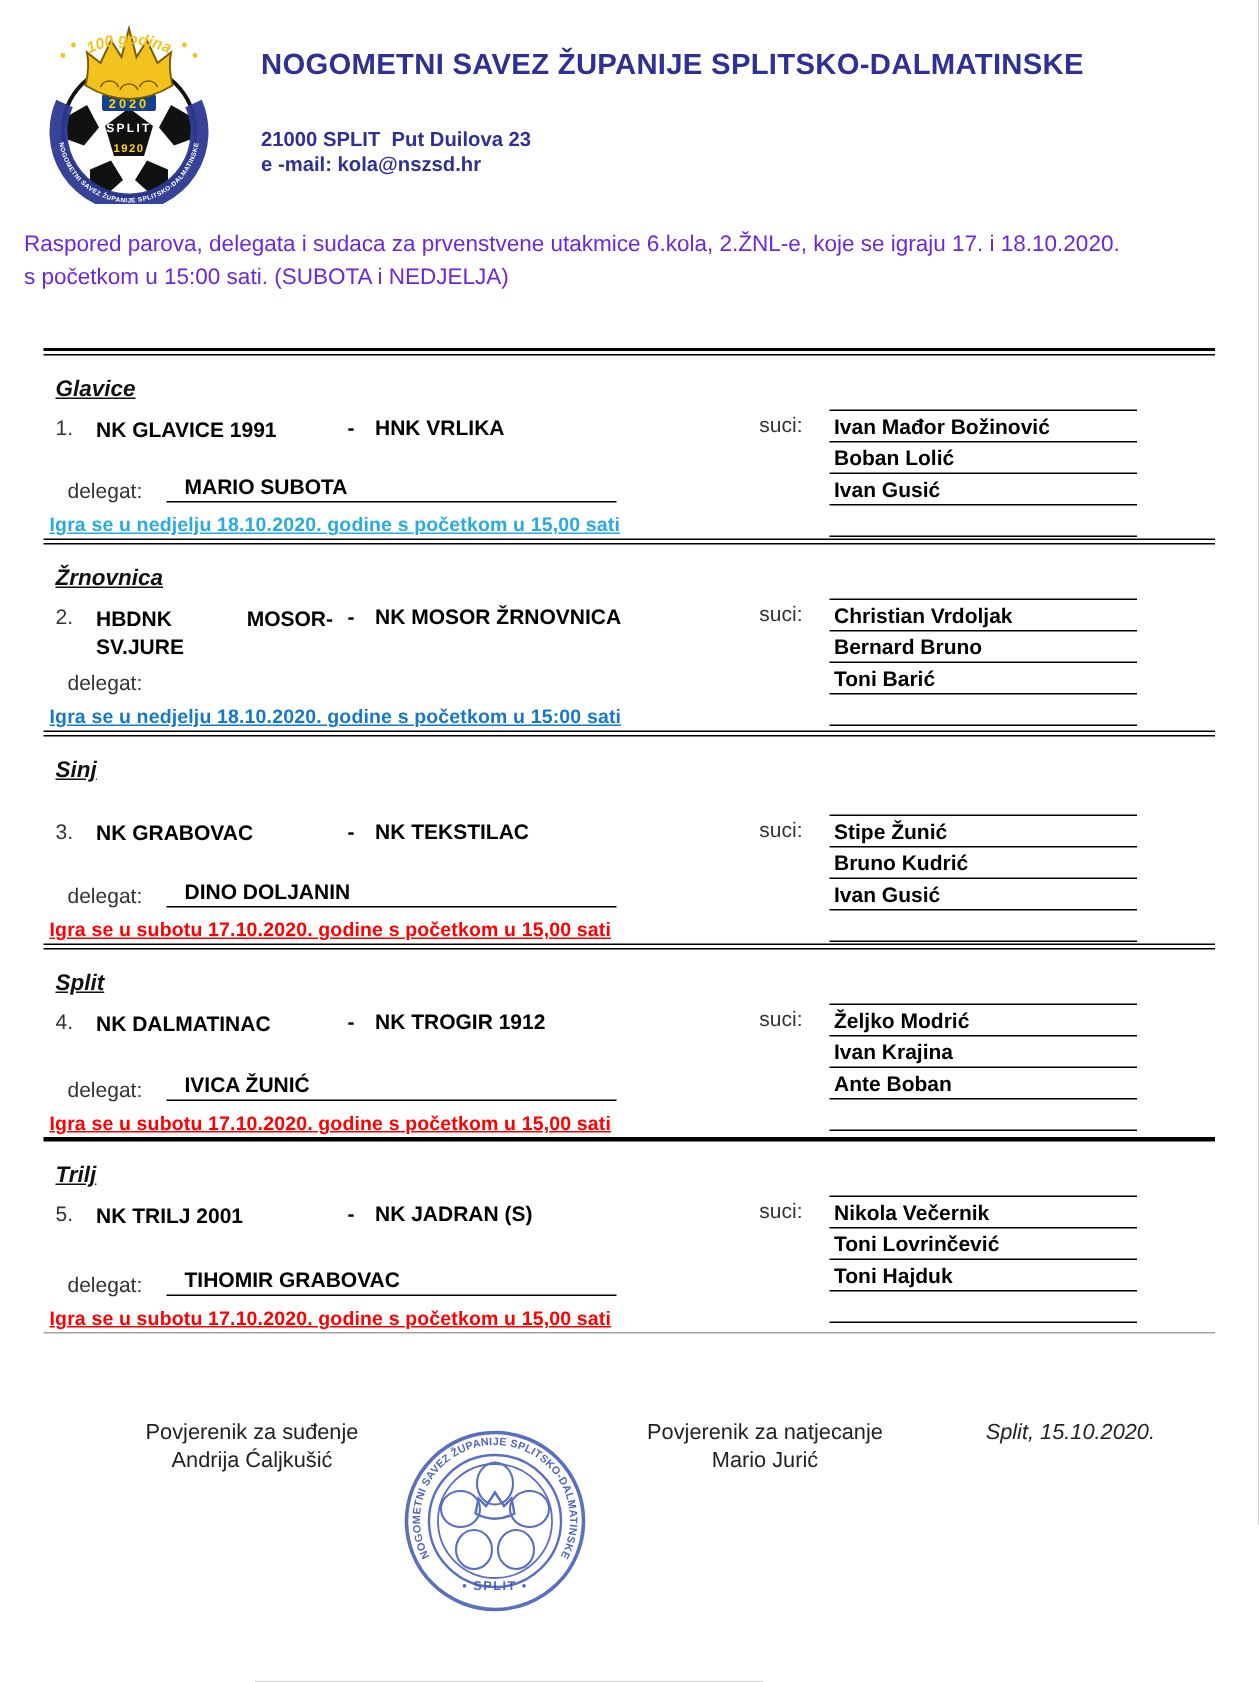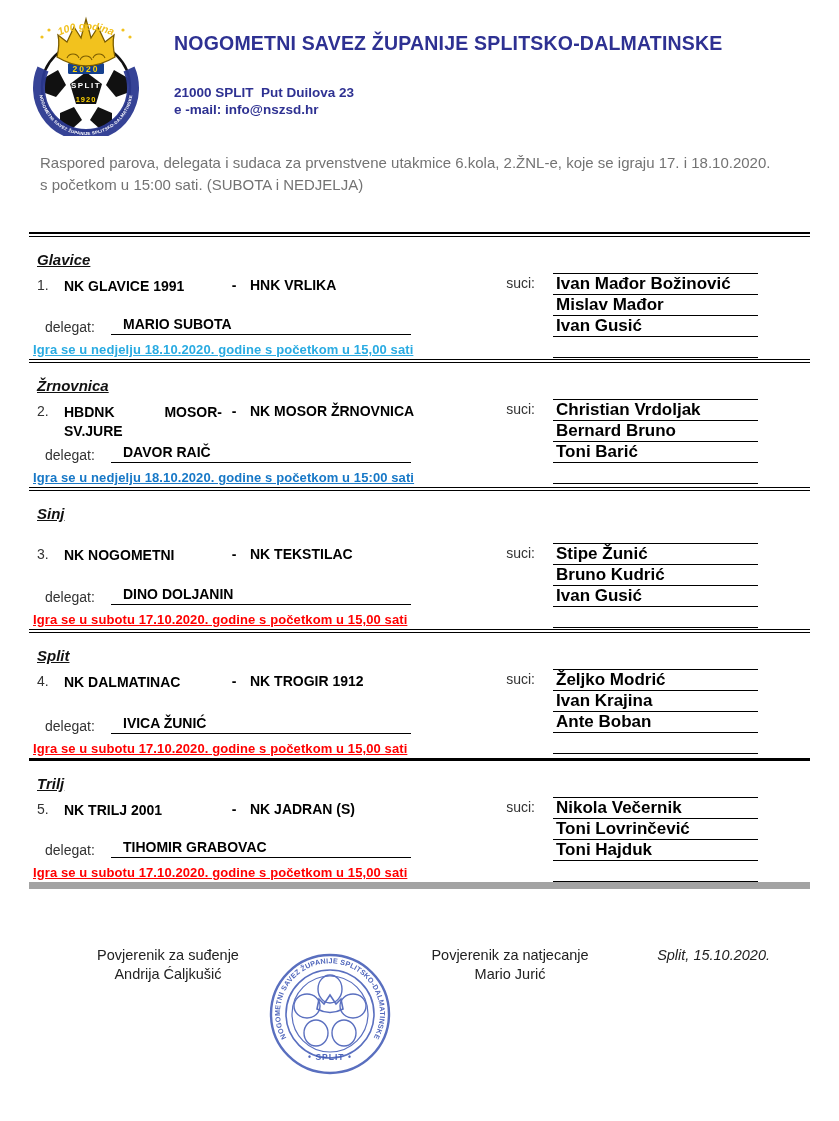--- a/index.html
+++ b/index.html
@@ -9,46 +9,46 @@
 
   
   .header { display:flex; padding:12px 0 0 30px; }
   .logo-svg { width:112px; height:124px; flex:0 0 auto; }
   .header-text { margin-left:32px; }
   .doc-title { color:#2E3192; font-weight:bold; font-size:19.5px; letter-spacing:.2px; margin-top:20px; }
   .addr { color:#2E3192; font-weight:bold; font-size:13.5px; margin-top:30px; white-space:pre; }
   .email { color:#2E3192; font-weight:bold; font-size:13.5px; margin-top:2px; }
 
   
-  .intro { margin:16px 27px 0 40px; font-size:15px; line-height:22px; color:#737373; max-width:735px; }
+  .intro { margin:16px 27px 0 16px; font-size:15px; line-height:22px; color:#6d28d9; max-width:735px; }
 
   
   .sep-top { margin-top:36px; height:5px; border-top:2px solid #000; border-bottom:1px solid #000; }
 
   
   .section { position:relative; display:flex; flex-direction:column; padding:14px 0 0 8px; }
   #sections .section:nth-child(1) { min-height:126px; border-bottom:4px double #000; }
   #sections .section:nth-child(2) { min-height:128px; border-bottom:4px double #000; }
   #sections .section:nth-child(3) { min-height:142px; border-bottom:4px double #000; }
   #sections .section:nth-child(4) { min-height:128px; border-bottom:3px solid #000; }
-  #sections .section:nth-child(5) { min-height:128px; border-bottom:7px solid #a3a3a3; }
+  #sections .section:nth-child(5) { min-height:128px; border-bottom:1px solid #a3a3a3; }
   #sections .section:nth-child(3) .match-row { margin-top:24px; }
   #sections .section:nth-child(3) .ref-area { top:52px; }
 
   .city { font-weight:bold; font-style:italic; font-size:15px; text-decoration:underline; color:#111; }
   .match-row { display:flex; align-items:flex-start; margin-top:9px; }
   .num { width:27px; font-size:14px; color:#333; flex:0 0 auto; }
   .home { width:158px; font-weight:bold; font-size:14px; color:#000; text-align:justify; line-height:19px; flex:0 0 auto; }
   .dash { width:24px; text-align:center; font-weight:bold; font-size:14px; flex:0 0 auto; }
   .away { font-weight:bold; font-size:14px; color:#000; margin-left:4px; }
 
   .ref-area { position:absolute; top:36px; right:52px; display:flex; }
   .suci-label { font-size:14px; color:#333; margin-right:18px; margin-top:2px; }
   .ref-rows { width:205px; border-top:1px solid #000; }
-  .ref-row { height:21px; line-height:20px; border-bottom:1px solid #000; font-weight:bold; font-size:17px; color:#000; padding-left:3px; white-space:nowrap; }
+  .ref-row { height:21px; line-height:20px; border-bottom:1px solid #000; font-weight:bold; font-size:14px; color:#000; padding-left:3px; white-space:nowrap; }
 
   .delegat-row { margin-top:auto; margin-left:8px; margin-bottom:3px; display:flex; align-items:flex-end; }
   .delegat-label { font-size:14px; color:#333; width:58px; flex:0 0 auto; }
   .delegat-name { display:inline-block; width:300px; border-bottom:1px solid #000; font-weight:bold; font-size:14px; color:#000; padding:0 0 2px 12px; margin-left:8px; }
   .note { font-weight:bold; font-size:13px; text-decoration:underline; margin:4px 0 2px -4px; letter-spacing:.1px; }
 
   
   .footer { display:flex; align-items:flex-start; margin-top:58px; }
   .sig { text-align:center; }
   .sig-label { font-size:14.5px; color:#222; }
@@ -97,21 +97,21 @@
         <textPath href="#arc100" startOffset="50%" text-anchor="middle">100 godina</textPath>
       </text>
       <circle cx="12" cy="25" r="1.6" fill="#F2C21E"></circle>
         <circle cx="19" cy="18" r="1.6" fill="#F2C21E"></circle>
       <circle cx="100" cy="25" r="1.6" fill="#F2C21E"></circle>
         <circle cx="93" cy="18" r="1.6" fill="#F2C21E"></circle>
     </svg>
     <div class="header-text">
       <div class="doc-title">NOGOMETNI SAVEZ ŽUPANIJE SPLITSKO-DALMATINSKE</div>
       <div class="addr">21000 SPLIT  Put Duilova 23</div>
-      <div class="email">e -mail: info@nszsd.hr</div>
+      <div class="email">e -mail: kola@nszsd.hr</div>
     </div>
   </div>
 
   <div class="intro">Raspored parova, delegata i sudaca za prvenstvene utakmice 6.kola, 2.ŽNL-e, koje se igraju 17. i 18.10.2020. s početkom u 15:00 sati. (SUBOTA i NEDJELJA)</div>
 
   <div class="content">
     <div class="sep-top"></div>
 
     <div id="sections">
   <section class="section">
@@ -119,21 +119,21 @@
     <div class="match-row">
       <span class="num">1.</span>
       <span class="home">NK GLAVICE 1991</span>
       <span class="dash">-</span>
       <span class="away">HNK VRLIKA</span>
     </div>
     <div class="ref-area">
       <span class="suci-label">suci:</span>
       <div class="ref-rows">
         <div class="ref-row">Ivan Mađor Božinović</div>
-        <div class="ref-row">Mislav Mađor</div>
+        <div class="ref-row">Boban Lolić</div>
         <div class="ref-row">Ivan Gusić</div>
         <div class="ref-row"></div>
       </div>
     </div>
     <div class="delegat-row">
       <span class="delegat-label">delegat:</span>
       <span class="delegat-name">MARIO SUBOTA</span>
     </div>
     <div class="note" style="color: rgb(41, 171, 226);">Igra se u nedjelju 18.10.2020. godine s početkom u 15,00 sati</div>
   </section>
@@ -150,30 +150,29 @@
       <span class="suci-label">suci:</span>
       <div class="ref-rows">
         <div class="ref-row">Christian Vrdoljak</div>
         <div class="ref-row">Bernard Bruno</div>
         <div class="ref-row">Toni Barić</div>
         <div class="ref-row"></div>
       </div>
     </div>
     <div class="delegat-row">
       <span class="delegat-label">delegat:</span>
-      <span class="delegat-name">DAVOR RAIČ</span>
     </div>
     <div class="note" style="color: rgb(23, 120, 199);">Igra se u nedjelju 18.10.2020. godine s početkom u 15:00 sati</div>
   </section>
 
   <section class="section">
     <div class="city">Sinj</div>
     <div class="match-row">
       <span class="num">3.</span>
-      <span class="home">NK NOGOMETNI</span>
+      <span class="home">NK GRABOVAC</span>
       <span class="dash">-</span>
       <span class="away">NK TEKSTILAC</span>
     </div>
     <div class="ref-area">
       <span class="suci-label">suci:</span>
       <div class="ref-rows">
         <div class="ref-row">Stipe Žunić</div>
         <div class="ref-row">Bruno Kudrić</div>
         <div class="ref-row">Ivan Gusić</div>
         <div class="ref-row"></div>

